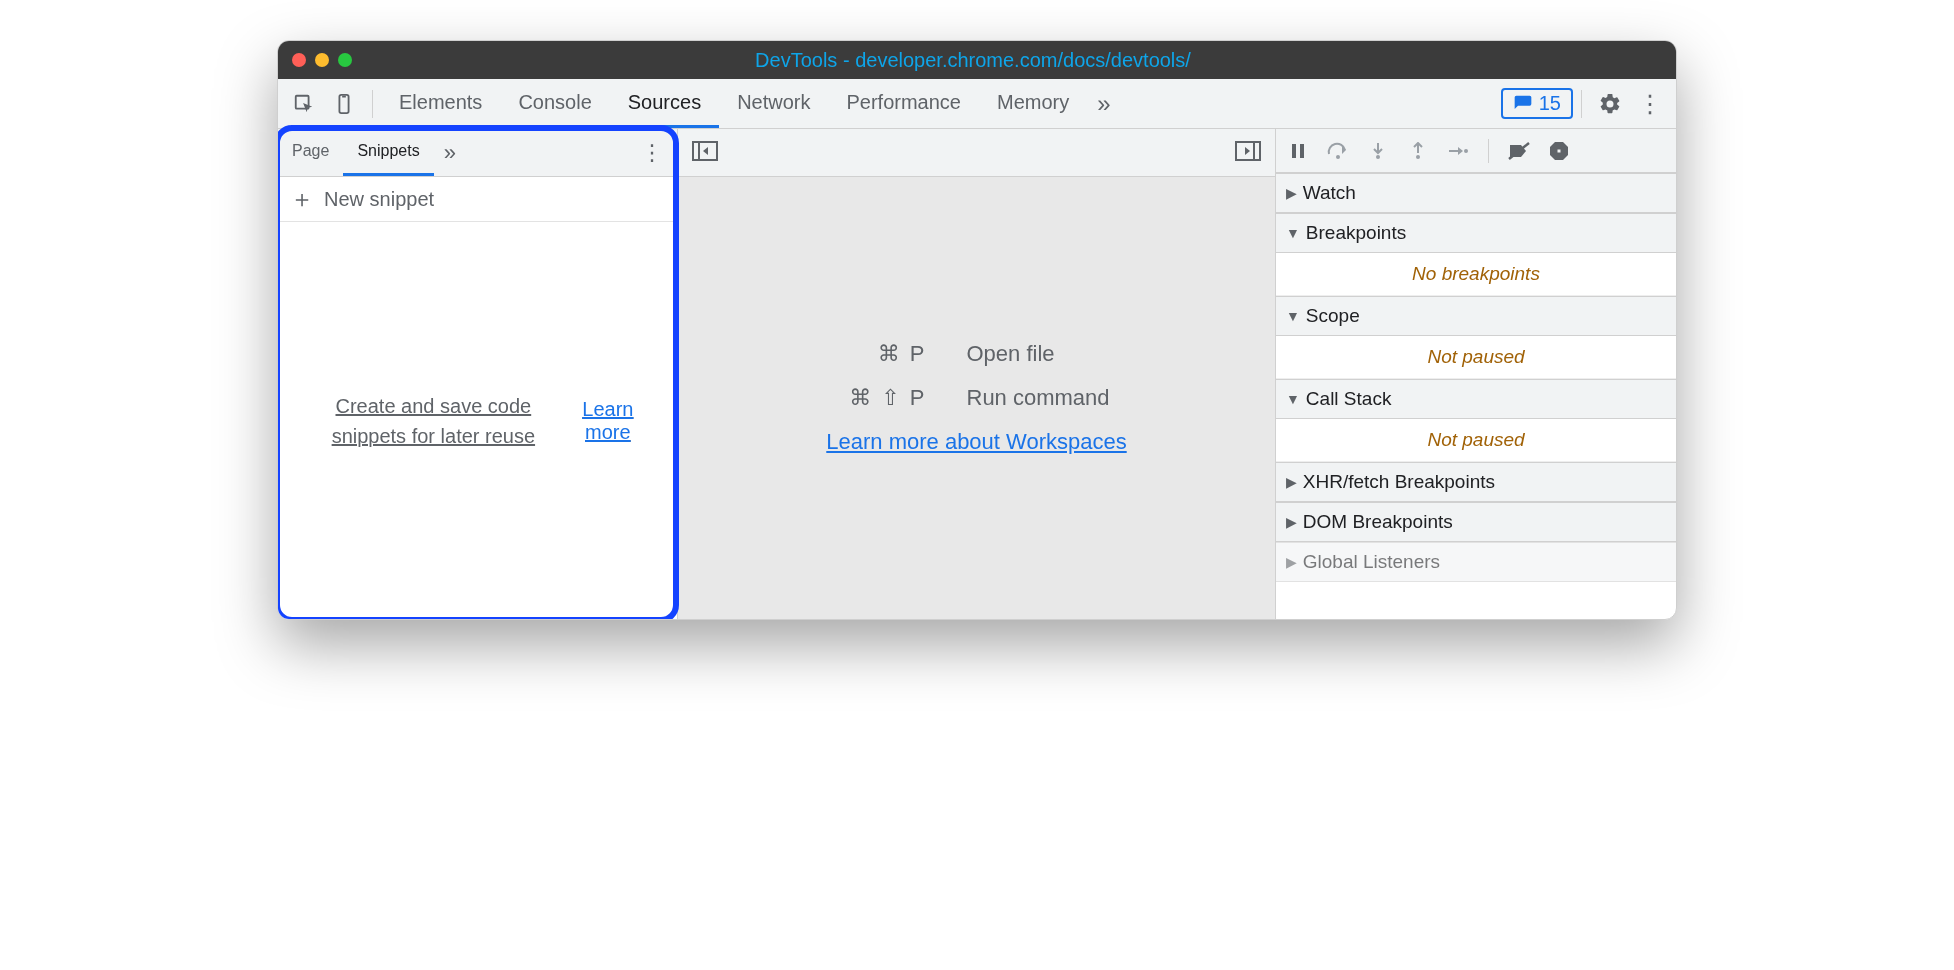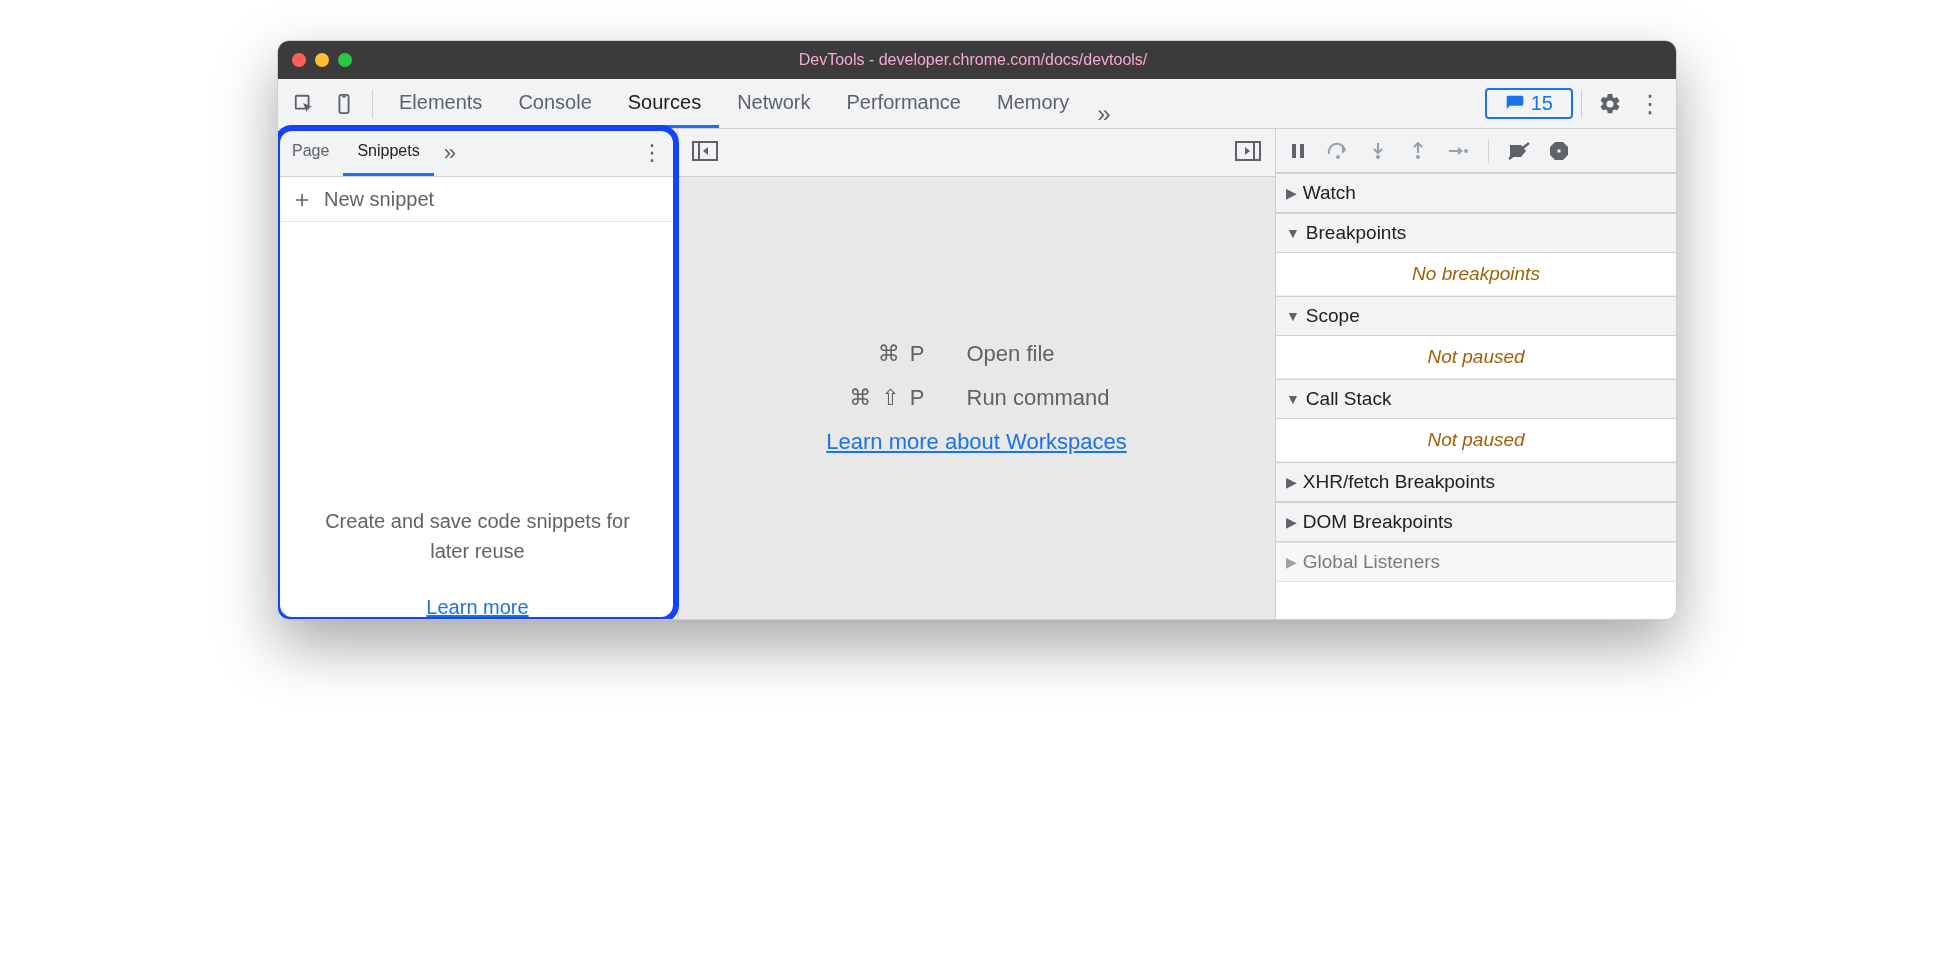--- a/index.html
+++ b/index.html
@@ -29,50 +29,50 @@
   position: relative;
 }
 .traffic { display: flex; gap: 9px; }
 .tl { width: 14px; height: 14px; border-radius: 50%; }
 .tl.red { background:#ff5f57; }
 .tl.yellow { background:#febc2e; }
 .tl.green { background:#28c840; }
 .titlebar .title {
   position:absolute; left:0; right:8px;
   text-align:center;
-  color:#f9a8d4;
-  font-size: 16px; font-weight:500;
+  color:#0ea5e9;
+  font-size: 20px; font-weight:500;
   pointer-events:none;
 }
 .main-tabs {
   height: 50px;
   display:flex; align-items:center;
   border-bottom: 1px solid #d0d0d0;
   padding: 0 6px;
   background:#f1f3f4;
 }
 .tool-icon {
   width: 32px; height:32px;
   display:flex; align-items:center; justify-content:center;
   margin: 0 4px;
   color:#5f6368;
 }
 .divider-v { width:1px; height: 28px; background:#d0d0d0; margin: 0 8px; }
-.tabs-row { display:flex; align-items:flex-end; height:100%; gap: 0; }
+.tabs-row { display:flex; align-items:center; height:100%; gap: 0; }
 .tab {
   display:flex; align-items:center; padding: 0 18px;
   font-size: 20px; color:#5f6368; cursor:pointer;
   border-bottom: 3px solid transparent; height:100%;
 }
 .tab.active { color:#202124; border-bottom-color:#1a73e8; font-weight:500;}
 .main-tabs .spacer { flex: 1; }
 .issues-badge {
   display:flex; align-items:center; gap:6px;
   border:2px solid #1a73e8; color:#1a73e8;
-  padding: 2px 18px; border-radius:4px; font-size:20px;
+  padding: 2px 10px; border-radius:4px; font-size:20px;
   font-weight:500; cursor:pointer;
 }
 .issues-badge svg { width:20px; height:20px; }
 .chevrons { font-size:24px; color:#5f6368; padding:0 10px; cursor:pointer;}
 .body {
   display:flex;
   height: 490px;
   position:relative;
 }
 
@@ -100,24 +100,24 @@
 .sub-tab.active { color:#202124; border-bottom-color:#1a73e8; }
 .sub-tabs .chev { color:#5f6368; padding:0 10px; font-size:22px; cursor:pointer;}
 .sub-tabs .more { margin-left:auto; padding:0 14px; color:#5f6368; font-size:22px;}
 .new-snippet {
   padding: 10px 12px; display:flex; align-items:center; gap:10px;
   font-size: 20px; color:#5f6368; border-bottom:1px solid #e3e3e3;
   background:#fff; cursor:pointer;
 }
 .new-snippet .plus { font-size:24px; line-height:1; }
 .left-empty {
-  flex:1; display:flex; flex-direction:column;
-  align-items:center; justify-content:flex-end;
+  flex:1; display:flex; 
+  align-items:center; justify-content:flex-start;
   text-align:center; color:#5f6368; font-size:20px;
-  padding: 0 40px; gap: 30px; background:#fff;
+  padding: 0 40px; gap: 30px; background:#fff;text-decoration:underline;
 }
 .left-empty a { color:#1a73e8; text-decoration:underline; }
 
 .center {
   flex:1; display:flex; flex-direction:column;
   border-right:1px solid #d0d0d0;
 }
 .center-top {
   height:48px; background:#f1f3f4;
   border-bottom:1px solid #d0d0d0;

